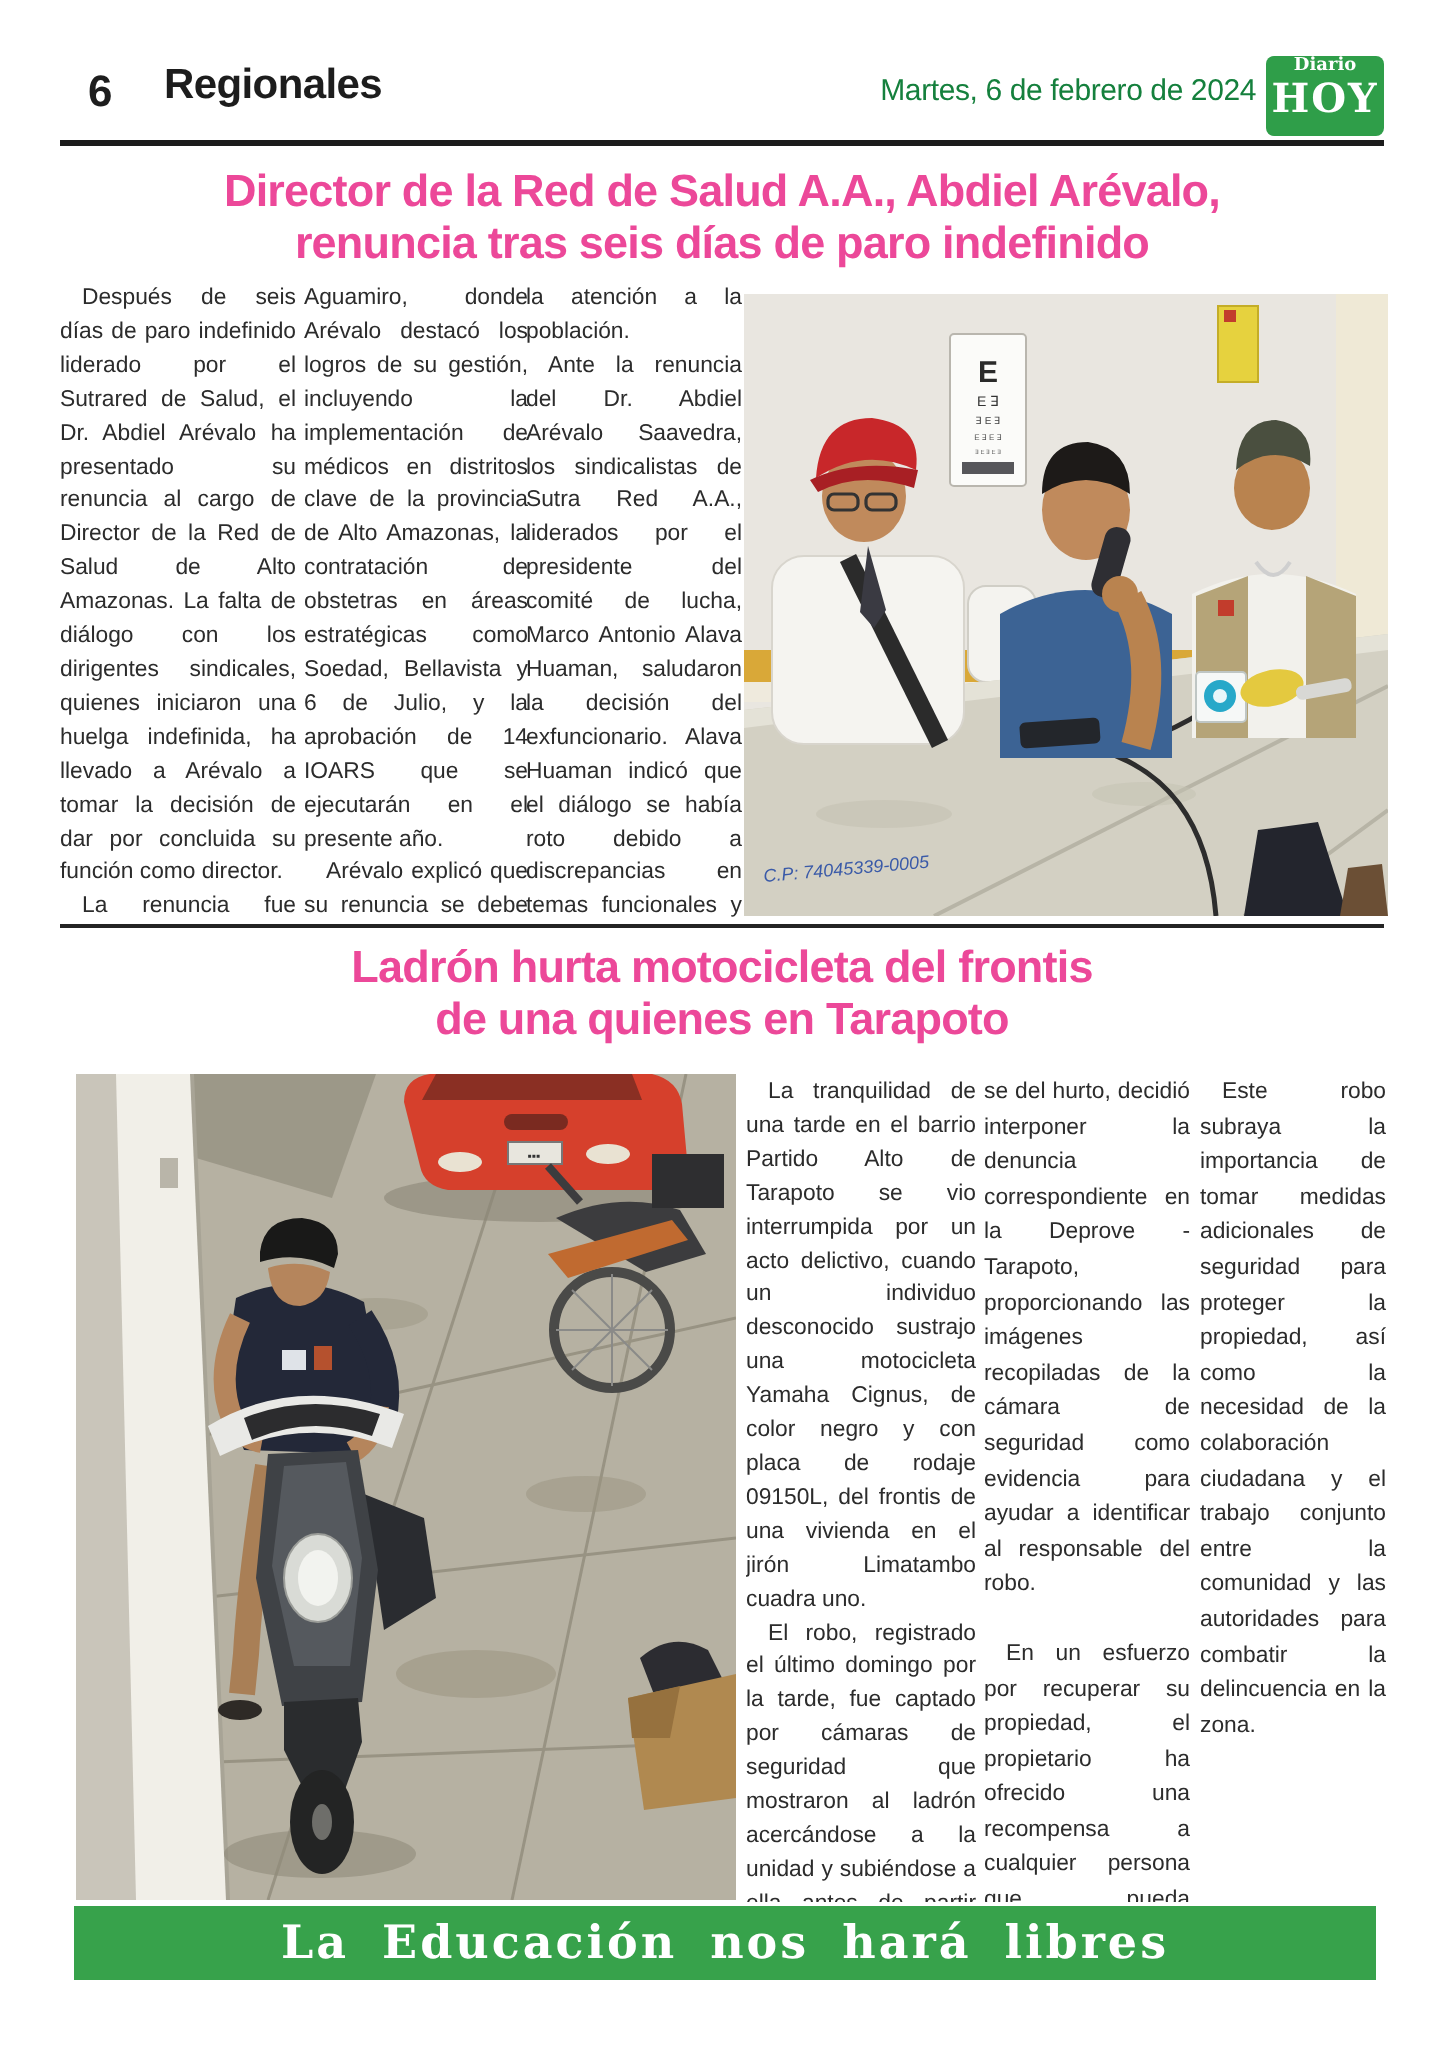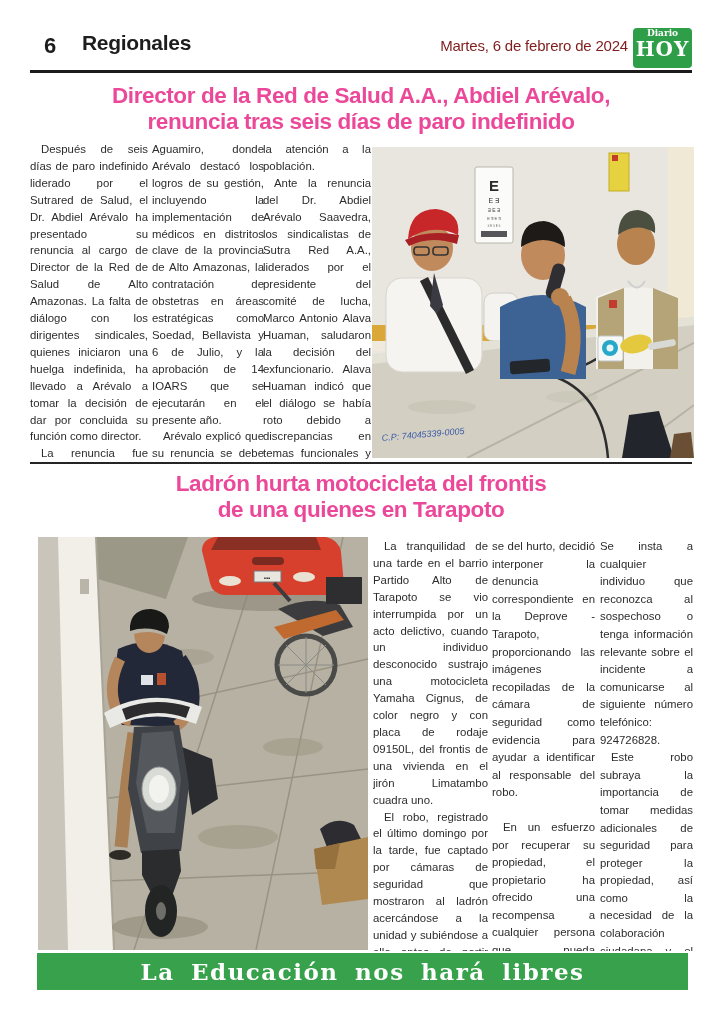--- a/index.html
+++ b/index.html
@@ -4,21 +4,21 @@
 <style>
   * { margin:0; padding:0; box-sizing:border-box; }
   html,body { background:#ffffff; }
   .page {
     position:relative; width:723px; height:1024px; background:#ffffff;
     overflow:hidden; font-family:"Liberation Sans", sans-serif; color:#2b2b2b;
   }
   
   .pagenum { position:absolute; left:44px; top:33px; font-size:22px; font-weight:bold; color:#1d1d1d; }
   .section { position:absolute; left:82px; top:31px; font-size:21px; font-weight:bold; letter-spacing:-0.3px; color:#1d1d1d; }
-  .date { position:absolute; right:95px; top:37px; font-size:15px; color:#7f1d1d; letter-spacing:-0.2px; }
+  .date { position:absolute; right:95px; top:37px; font-size:15px; color:#15803d; letter-spacing:-0.2px; }
   .logo {
     position:absolute; left:633px; top:28px; width:59px; height:40px;
     background:#2f9e49; border-radius:4px; color:#fff; text-align:center;
     font-family:"DejaVu Serif", serif;
   }
   .logo .t { font-size:9px; font-weight:bold; line-height:11px; padding-top:0; }
   .logo .b { font-size:20px; font-weight:bold; line-height:21px; letter-spacing:1px; }
   .rule { position:absolute; left:30px; top:70px; width:662px; height:3px; background:#1c1c1c; }
   .divider { position:absolute; left:30px; top:462px; width:662px; height:2px; background:#242424; }
   
@@ -263,21 +263,20 @@
   <div class="col a2c1">
     <p>La tranquilidad de una tarde en el barrio Partido Alto de Tarapoto se vio interrumpida por un acto delictivo, cuando un individuo desconocido sustrajo una motocicleta Yamaha Cignus, de color negro y con placa de rodaje 09150L, del frontis de una vivienda en el jirón Limatambo cuadra uno.</p>
     <p>El robo, registrado el último domingo por la tarde, fue captado por cámaras de seguridad que mostraron al ladrón acercándose a la unidad y subiéndose a ella antes de partir con rumbo desconocido.</p>
 
   </div>
   <div class="col a2c2">
     <p class="ni">se del hurto, decidió interponer la denuncia correspondiente en la Deprove - Tarapoto, proporcionando las imágenes recopiladas de la cámara de seguridad como evidencia para ayudar a identificar al responsable del robo.</p>
     <p class="gap">En un esfuerzo por recuperar su propiedad, el propietario ha ofrecido una recompensa a cualquier persona que pueda proporcionar información que conduzca a la captura del ladrón.</p>
   </div>
   <div class="col a2c3">
-    <p class="ni">Se insta a cualquier individuo que reconozca al sospechoso o tenga información relevante sobre el incidente a comunicarse al siguiente número telefónico: 924726828.</p>
     <p>Este robo subraya la importancia de tomar medidas adicionales de seguridad para proteger la propiedad, así como la necesidad de la colaboración ciudadana y el trabajo conjunto entre la comunidad y las autoridades para combatir la delincuencia en la zona.</p>
   </div>
 
   <div class="banner">
     <span>La Educación nos hará libres</span>
   </div>
 
 </div>
 
 </body></html>

